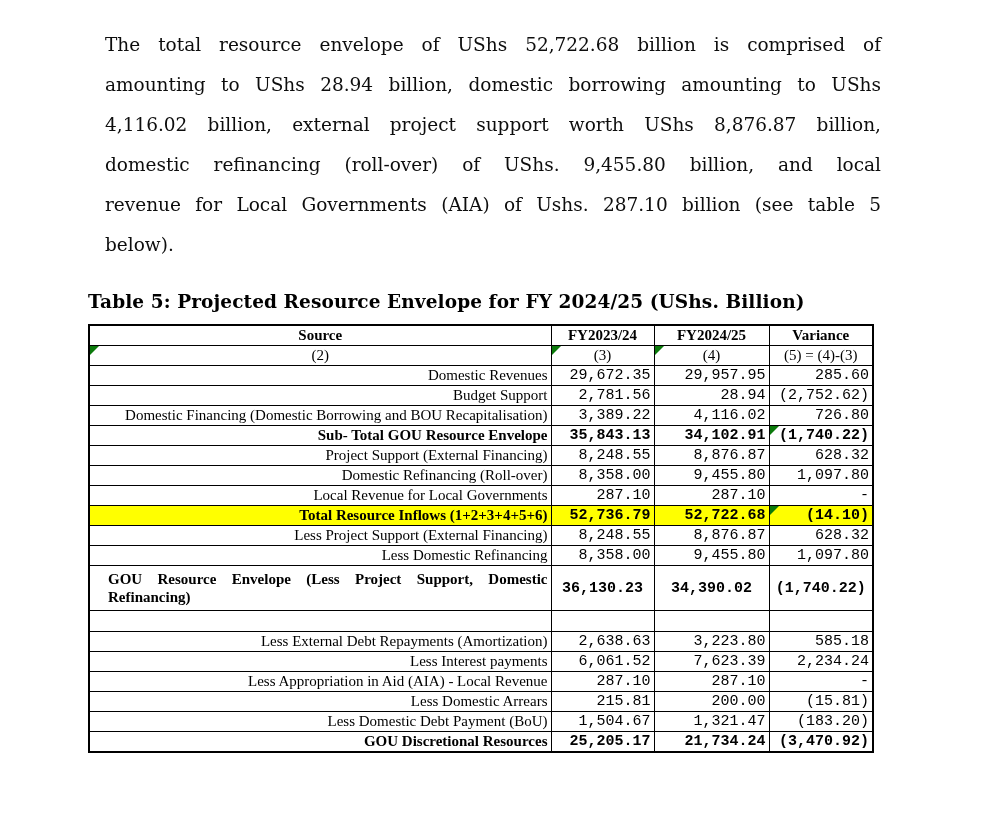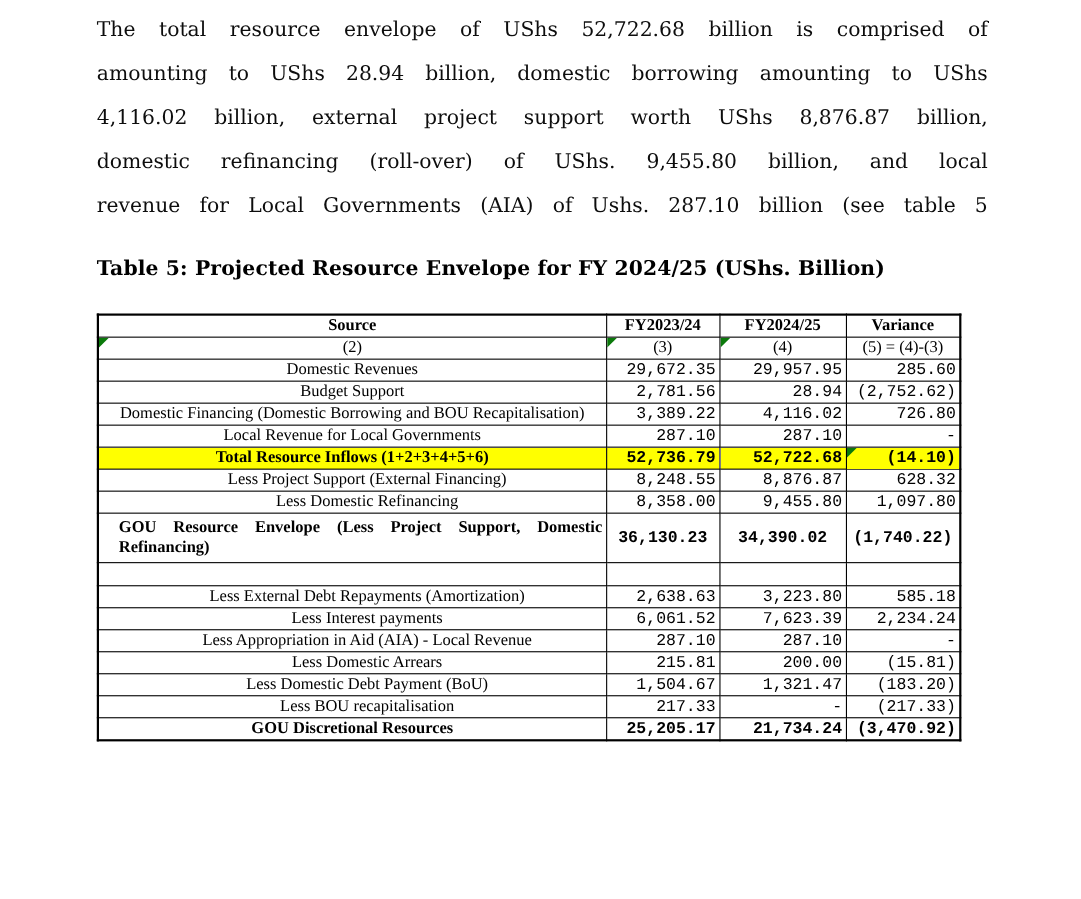--- a/index.html
+++ b/index.html
@@ -1,37 +1,37 @@
 <!DOCTYPE html>
 <html style="--hl: #FFFF00; --mk: #0B7A0B;"><head>
 <meta charset="utf-8">
 <style>
   html,body{margin:0;padding:0;background:#ffffff;}
   body{width:983px;height:817px;overflow:hidden;font-family:"DejaVu Serif",serif;color:#000;}
   .page{padding:8px 85px 0 88px;}
 
   
-  .para{margin:0;}
+  .para{margin:17px;}
   .para-line{
     font-family:"DejaVu Serif",serif;
     font-size:18.5px;
     line-height:40px;
     text-align:justify;
     text-align-last:justify;
     white-space:normal;
     color:#0d0d0d;
   }
   .para-line.last{text-align-last:left;}
 
   
   .tbl-title{
     font-family:"DejaVu Serif",serif;
     font-weight:bold;
     font-size:18.5px;
-    margin:26px 0 30px 0;
+    margin:26px 0 12px 0;
     white-space:nowrap;
     letter-spacing:.1px;
     color:#000;
   }
 
   
   table.res{
     border-collapse:collapse;
     border:2px solid #000;
     table-layout:fixed;
@@ -43,21 +43,21 @@
   table.res th, table.res td{
     border:1px solid #000;
     padding:0 3px;
     height:19px;
     line-height:17px;
     vertical-align:middle;
     overflow:hidden;
   }
   th.h1{font-weight:bold;text-align:center;height:20px;font-size:15px;margin-left:16px;}
   td.h2{text-align:center;font-weight:normal;position:relative;height:18px;}
-  td.c-label{text-align:center;padding-left:4px;}
+  td.c-label{text-align:right;padding-left:4px;}
   td.c-label.indent{padding-left:30px;}
   td.c-num{text-align:right;padding-right:5px;font-family:Liberation Mono, monospace;}
   td.dash-cell{padding-right:20px;}
   tr.r-bold td{font-weight:bold;}
   tr.r-highlight td{background:var(--hl,#FFFF00);}
   tr.r-tall td{height:40px;text-align:center;}
   tr.r-tall td.c-label{text-align:justify;line-height:18px;padding-top:2px;padding-bottom:2px;padding-left:18px;}
   tr.r-empty td{height:20px;}
   td.rel{position:relative;}
   .corner-marker{
@@ -71,20 +71,21 @@
 <body>
 
 <div class="page">
 
   <div class="para">
     <div class="para-line">The total resource envelope of UShs 52,722.68 billion is comprised of</div>
     <div class="para-line">amounting to UShs 28.94 billion, domestic borrowing amounting to UShs</div>
     <div class="para-line">4,116.02 billion, external project support worth UShs 8,876.87 billion,</div>
     <div class="para-line">domestic refinancing (roll-over) of UShs. 9,455.80 billion, and local</div>
     <div class="para-line">revenue for Local Governments (AIA) of Ushs. 287.10 billion (see table 5</div>
+    <div class="para-line last">below).</div>
   </div>
 
   <div class="tbl-title">Table 5: Projected Resource Envelope for FY 2024/25 (UShs. Billion)</div>
 
   <table class="res">
     <colgroup>
       <col style="width:462px">
       <col style="width:103px">
       <col style="width:115px">
       <col style="width:104px">
@@ -126,20 +127,38 @@
           <td class="c-num"><span>2,781.56</span></td>
           <td class="c-num"><span>28.94</span></td>
           <td class="c-num"><span>(2,752.62)</span></td>
         </tr>
         <tr>
           <td class="c-label"><span>Domestic Financing (Domestic Borrowing and BOU Recapitalisation)</span></td>
           <td class="c-num"><span>3,389.22</span></td>
           <td class="c-num"><span>4,116.02</span></td>
           <td class="c-num"><span>726.80</span></td>
         </tr>
+        <tr class="r-bold">
+          <td class="c-label"><span>Sub- Total GOU Resource Envelope</span></td>
+          <td class="c-num"><span>35,843.13</span></td>
+          <td class="c-num"><span>34,102.91</span></td>
+          <td class="c-num rel"><span>(1,740.22)</span><span class="corner-marker"></span></td>
+        </tr>
+        <tr>
+          <td class="c-label"><span>Project Support (External Financing)</span></td>
+          <td class="c-num"><span>8,248.55</span></td>
+          <td class="c-num"><span>8,876.87</span></td>
+          <td class="c-num"><span>628.32</span></td>
+        </tr>
+        <tr>
+          <td class="c-label"><span>Domestic Refinancing (Roll-over)</span></td>
+          <td class="c-num"><span>8,358.00</span></td>
+          <td class="c-num"><span>9,455.80</span></td>
+          <td class="c-num"><span>1,097.80</span></td>
+        </tr>
         <tr>
           <td class="c-label"><span>Local Revenue for Local Governments</span></td>
           <td class="c-num"><span>287.10</span></td>
           <td class="c-num"><span>287.10</span></td>
           <td class="c-num dash-cell"><span>-</span></td>
         </tr>
         <tr class="r-bold r-highlight">
           <td class="c-label"><span>Total Resource Inflows (1+2+3+4+5+6)</span></td>
           <td class="c-num"><span>52,736.79</span></td>
           <td class="c-num"><span>52,722.68</span></td>
@@ -192,26 +211,20 @@
           <td class="c-num"><span>215.81</span></td>
           <td class="c-num"><span>200.00</span></td>
           <td class="c-num"><span>(15.81)</span></td>
         </tr>
         <tr>
           <td class="c-label indent"><span>Less Domestic Debt Payment (BoU)</span></td>
           <td class="c-num"><span>1,504.67</span></td>
           <td class="c-num"><span>1,321.47</span></td>
           <td class="c-num"><span>(183.20)</span></td>
         </tr>
-        <tr>
-          <td class="c-label indent"><span>Less BOU recapitalisation</span></td>
-          <td class="c-num"><span>217.33</span></td>
-          <td class="c-num dash-cell"><span>-</span></td>
-          <td class="c-num"><span>(217.33)</span></td>
-        </tr>
         <tr class="r-bold">
           <td class="c-label"><span>GOU Discretional Resources</span></td>
           <td class="c-num"><span>25,205.17</span></td>
           <td class="c-num"><span>21,734.24</span></td>
           <td class="c-num"><span>(3,470.92)</span></td>
         </tr>
       </tbody>
   </table>
 
 </div>

